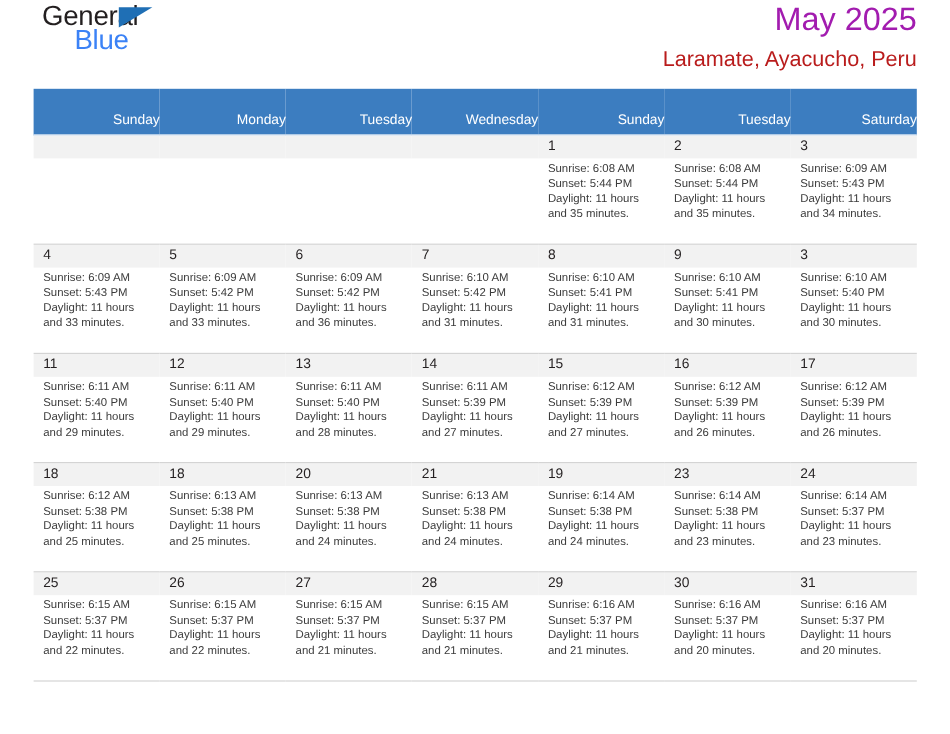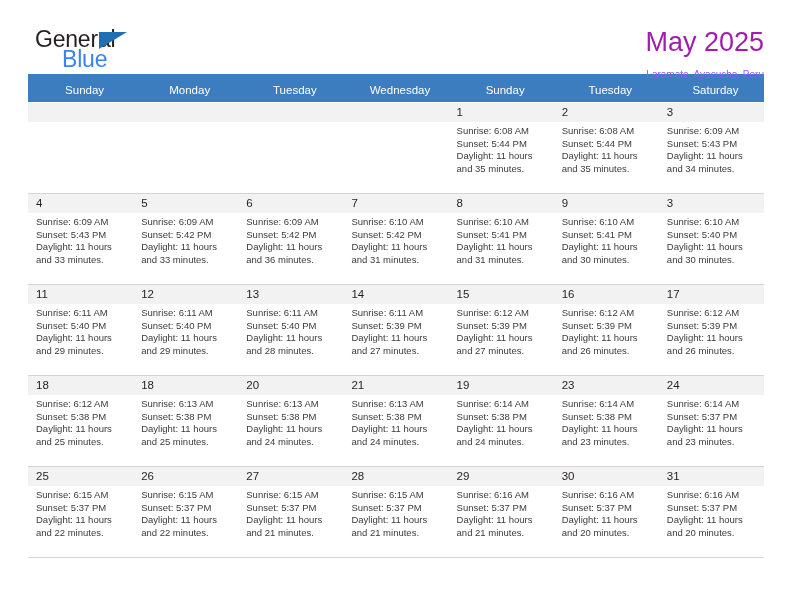--- a/index.html
+++ b/index.html
@@ -21,21 +21,20 @@
     box-sizing: border-box;
     padding: 0 28px;
   }
 
   
   .header {
     display: flex;
     align-items: flex-start;
     justify-content: space-between;
     height: 74px;
-    padding-top: 26px;
     box-sizing: border-box;
   }
   .brand {
     position: relative;
     width: 180px;
     height: 48px;
   }
   .brand-general {
     position: absolute;
     left: 7px;
@@ -68,40 +67,40 @@
     padding-top: 0px;
   }
   .cal-title {
     font-size: 27px;
     color: #a21caf;
     line-height: 32px;
     font-weight: normal;
     margin: 0;
   }
   .cal-subtitle {
-    font-size: 10px;
-    color: #8b5cf6;
+    font-size: 18px;
+    color: #b91c1c;
     line-height: 20px;
     margin: 7px 0 0 0;
     font-weight: normal;
   }
 
   
   .calendar {
     width: 736px;
     border-collapse: collapse;
     table-layout: fixed;
   }
   .calendar th {
     background: #3c7dc0;
     color: #ffffff;
     font-size: 11.5px;
     font-weight: normal;
-    text-align: center;
-    padding: 10px 0 6px 8px;
+    text-align: right;
+    padding: 20px 0 6px 8px;
     height: 21px;
     box-sizing: border-box;
     border: none;
   }
   .calendar td {
     vertical-align: top;
     padding: 0;
     height: 90px;
     border-top: 1px solid #ffffff;
     border-bottom: 1px solid #d4d4d4;

